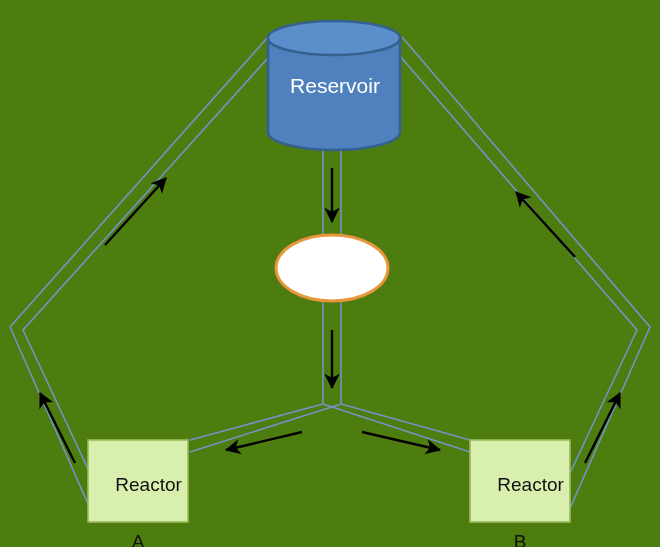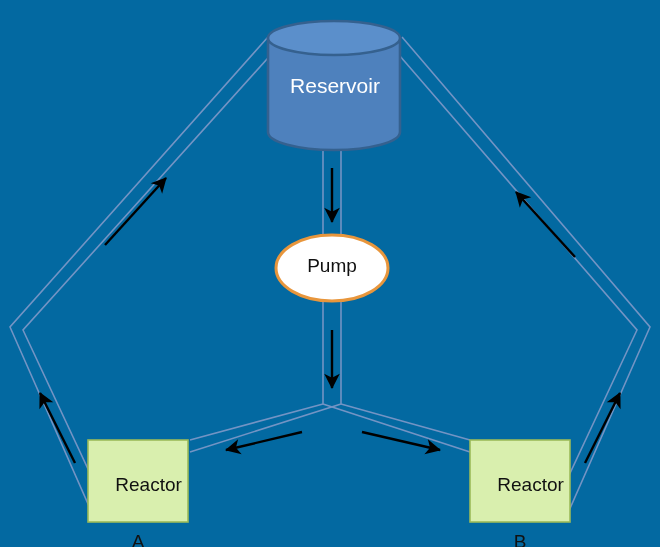--- a/index.html
+++ b/index.html
@@ -8,21 +8,21 @@
     padding: 0;
     background: #ffffff;
   }
   body {
     font-family: "Liberation Sans", sans-serif;
   }
   #diagram-root {
     position: relative;
     width: 660px;
     height: 547px;
-    background: #0369a1;
+    background: #4d7c0f;
     overflow: hidden;
   }
   #diagram-svg {
     position: absolute;
     left: 0;
     top: 0;
     width: 660px;
     height: 547px;
     display: block;
   }
@@ -127,21 +127,20 @@
       <line x1="105" y1="245" x2="166" y2="178" marker-end="url(#ah)"></line>
 
       <line x1="585" y1="463" x2="620" y2="393" marker-end="url(#ah)"></line>
 
       <line x1="575" y1="257" x2="516" y2="192" marker-end="url(#ah)"></line>
     </g>
   </svg>
 
   <div class="node-label" id="reservoir-label">Reservoir</div>
 
-  <div class="node-label" id="pump-label">Pump</div>
 
   <div class="node-label" id="reactor-a-label">
     <span>Reactor</span>
     <span class="lbl-line2">A</span>
   </div>
 
   <div class="node-label" id="reactor-b-label">
     <span>Reactor</span>
     <span class="lbl-line2">B</span>
   </div>

